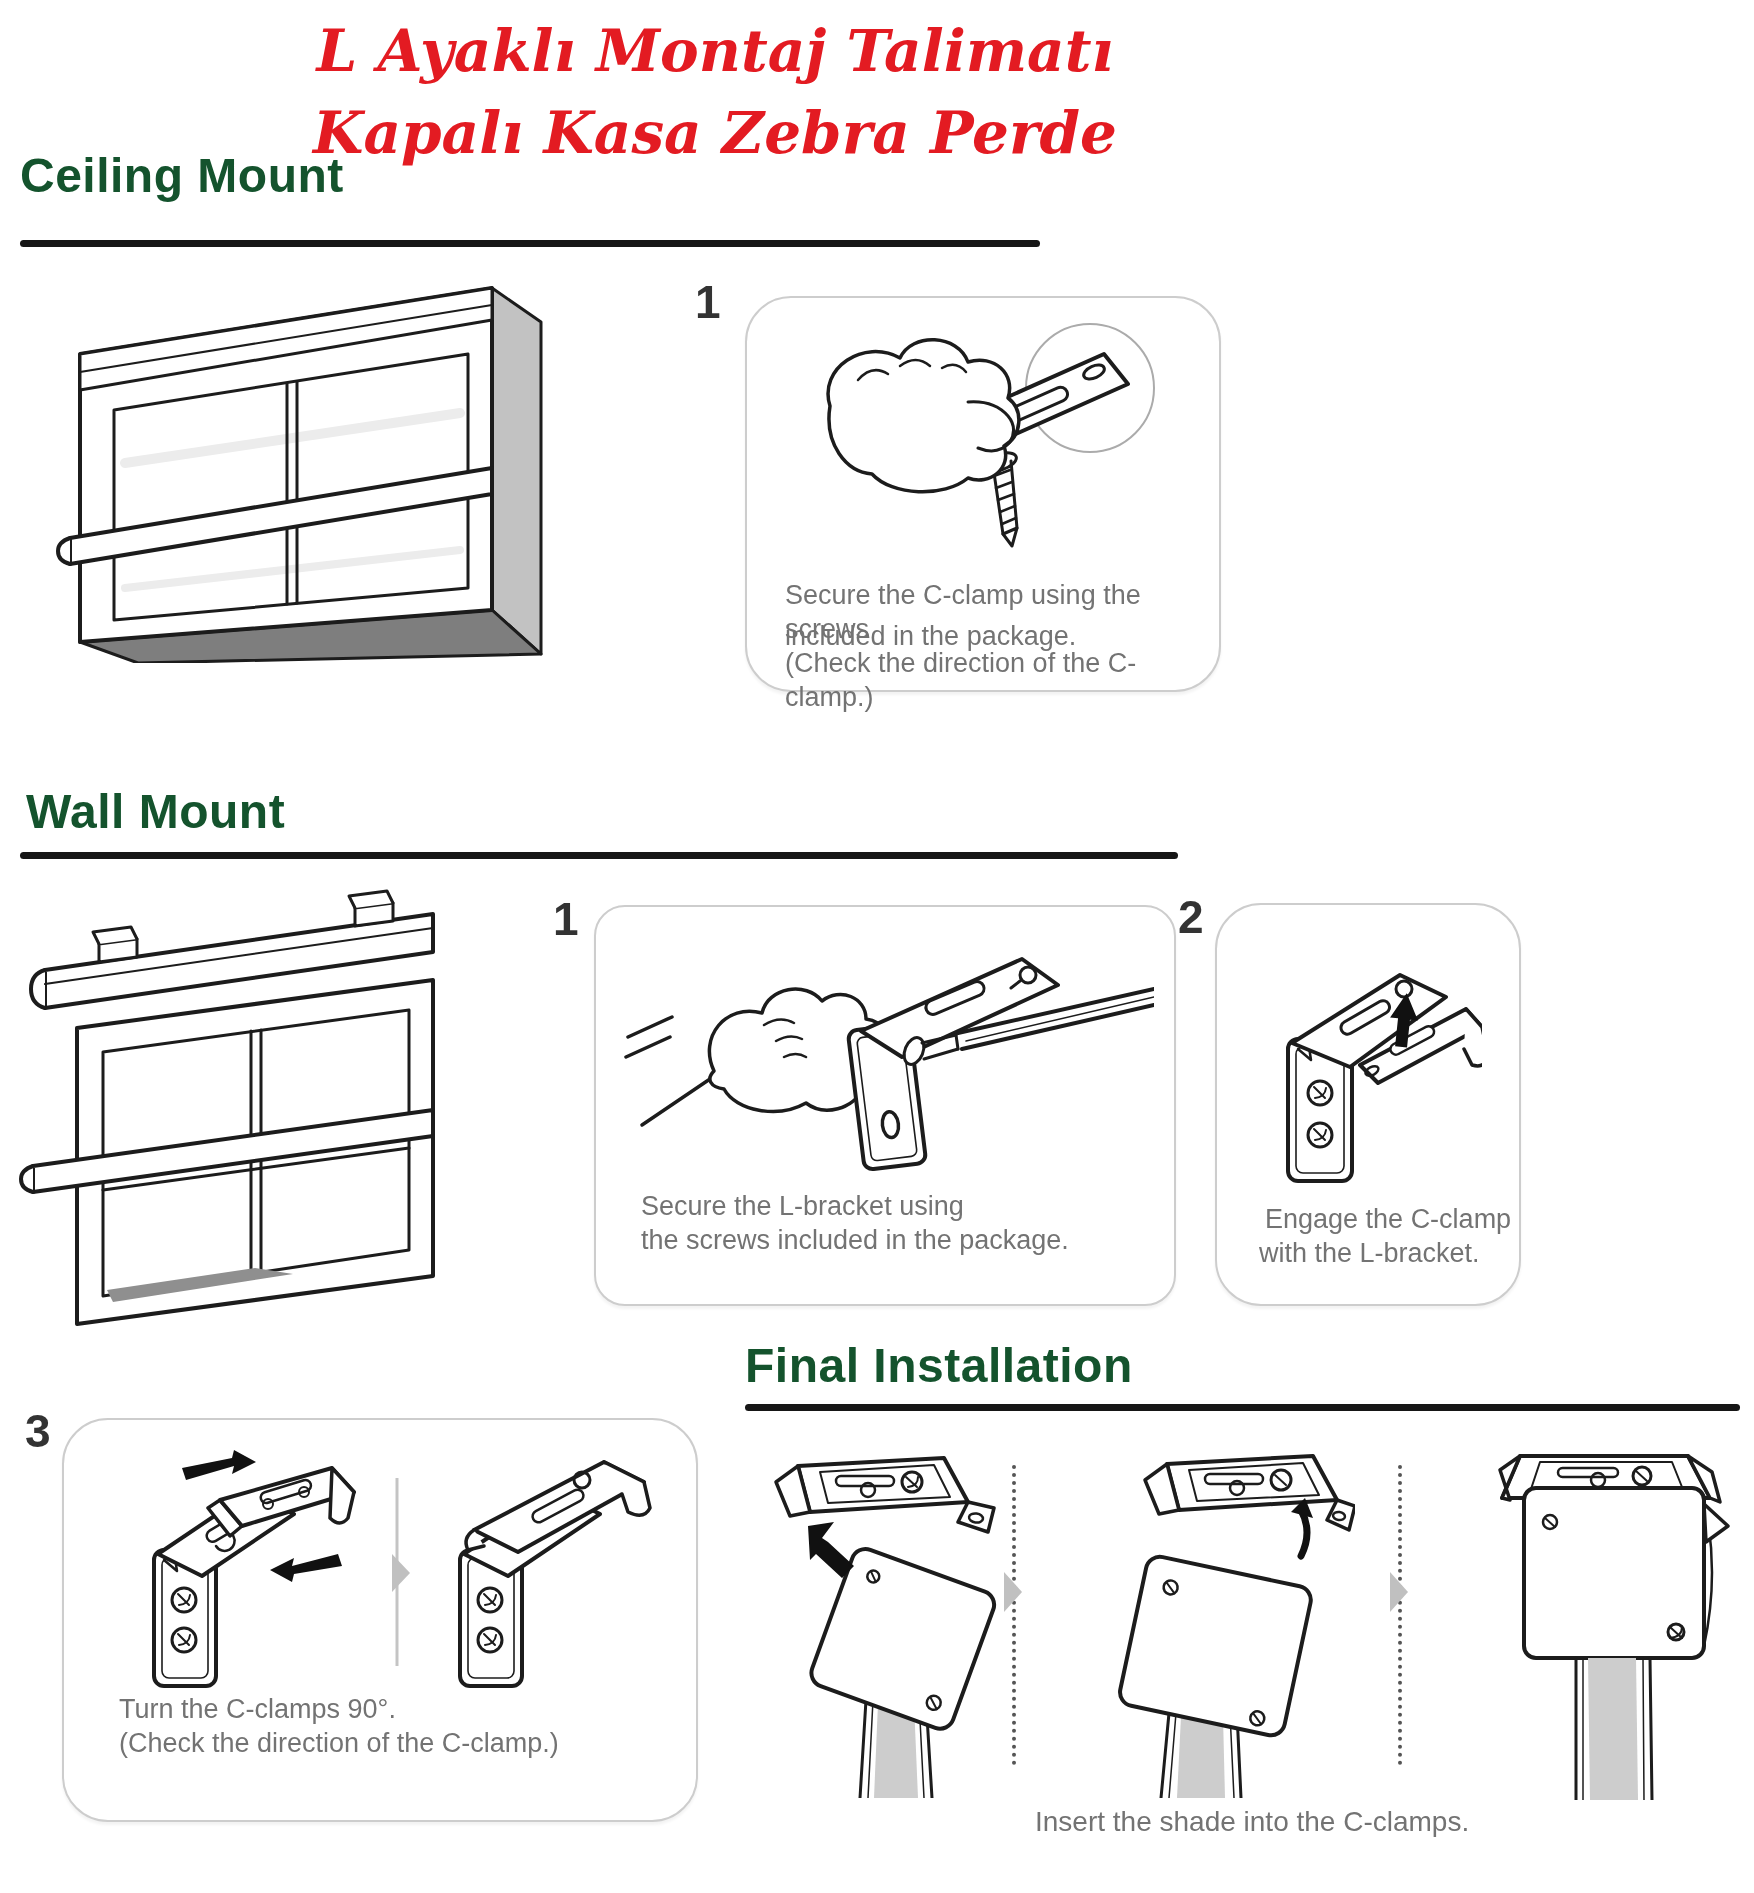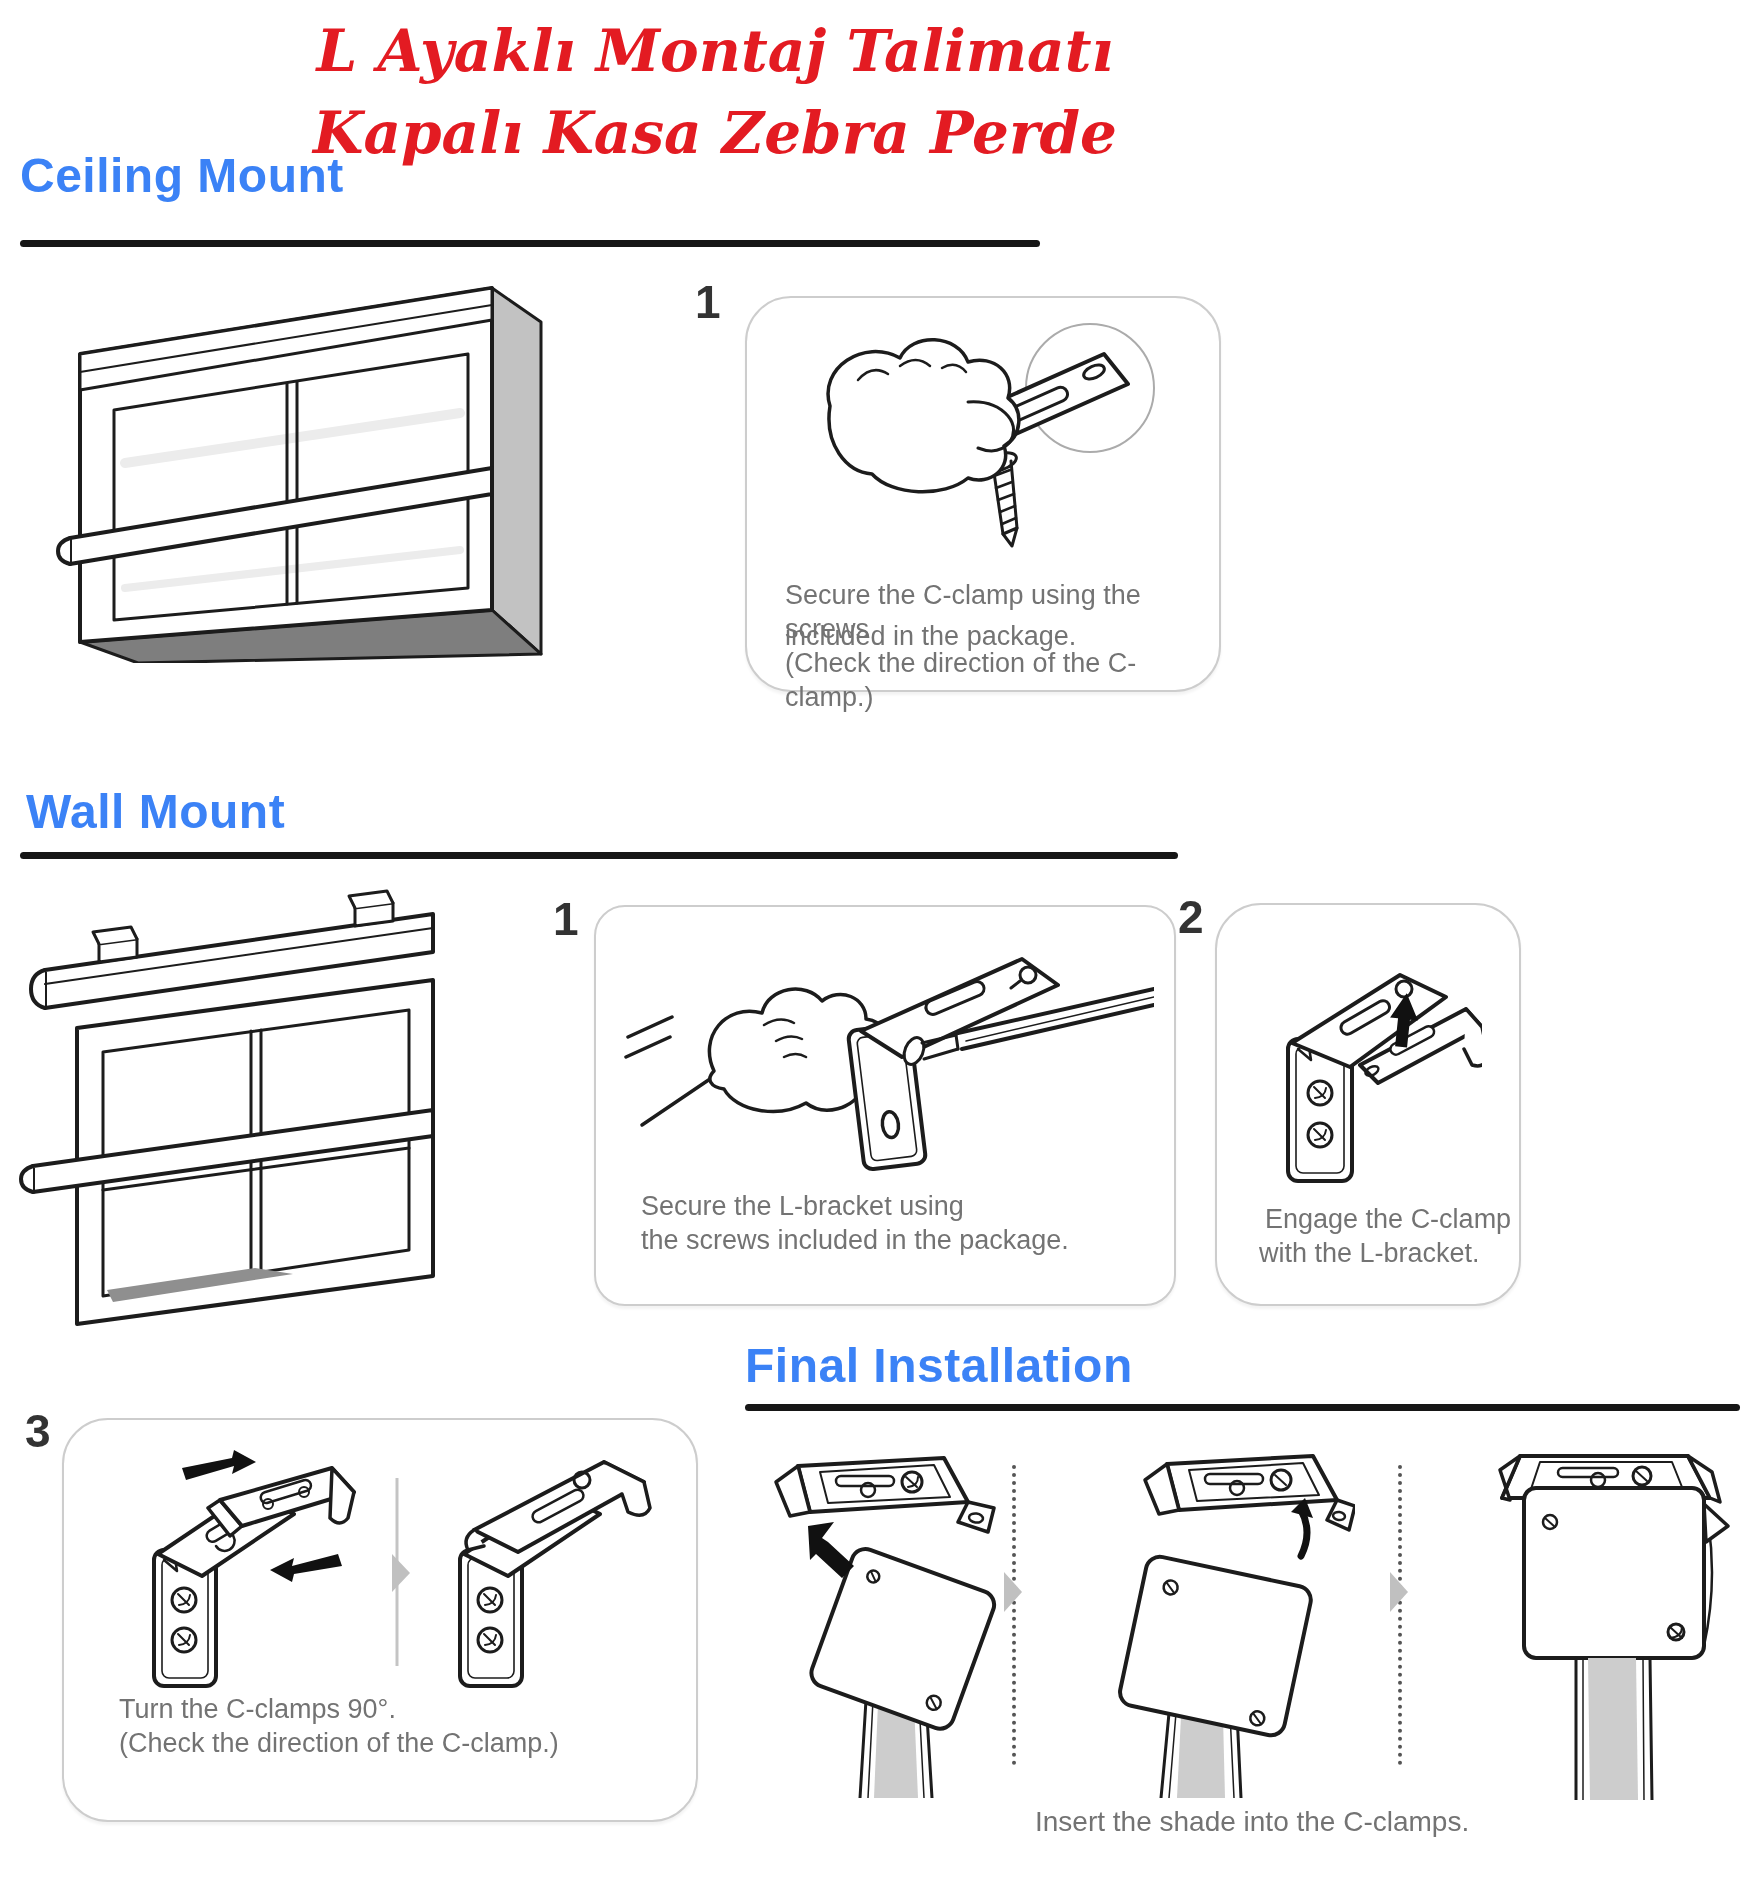--- a/index.html
+++ b/index.html
@@ -1,21 +1,21 @@
 <!DOCTYPE html>
 <html><head>
 <meta charset="utf-8">
 <style>
   html,body{margin:0;padding:0;background:#ffffff;}
   .page{position:relative;width:1754px;height:1893px;background:#ffffff;overflow:hidden;
         font-family:"Liberation Sans",sans-serif;color:#1c1c1c;}
   .title-block{position:absolute;left:215px;top:10px;width:1000px;text-align:center;}
   .title-line{font-family:"DejaVu Serif",serif;font-style:italic;font-weight:bold;
               font-size:58px;line-height:82px;color:#e31b22;}
-  .heading{position:absolute;font-size:48px;font-weight:bold;color:#3b82f6;letter-spacing:0.5px;}
+  .heading{position:absolute;font-size:48px;font-weight:bold;color:#14532d;letter-spacing:0.5px;}
   .rule{position:absolute;height:7px;background:#161616;border-radius:4px;}
   .stepnum{position:absolute;font-size:46px;font-weight:bold;color:#333333;}
   .box{position:absolute;background:#ffffff;border:2px solid #cdcdcd;border-radius:46px;
        box-shadow:0 3px 3px rgba(0,0,0,0.05);}
   .caption{position:absolute;font-size:27px;line-height:34px;color:#737373;}
   .illus{position:absolute;}
   .dash-sep{position:absolute;width:0;border-left:4px dotted #555555;}
   .chev{position:absolute;width:0;height:0;border-top:20px solid transparent;
         border-bottom:20px solid transparent;border-left:18px solid #c0c0c0;}
   svg{display:block;}

